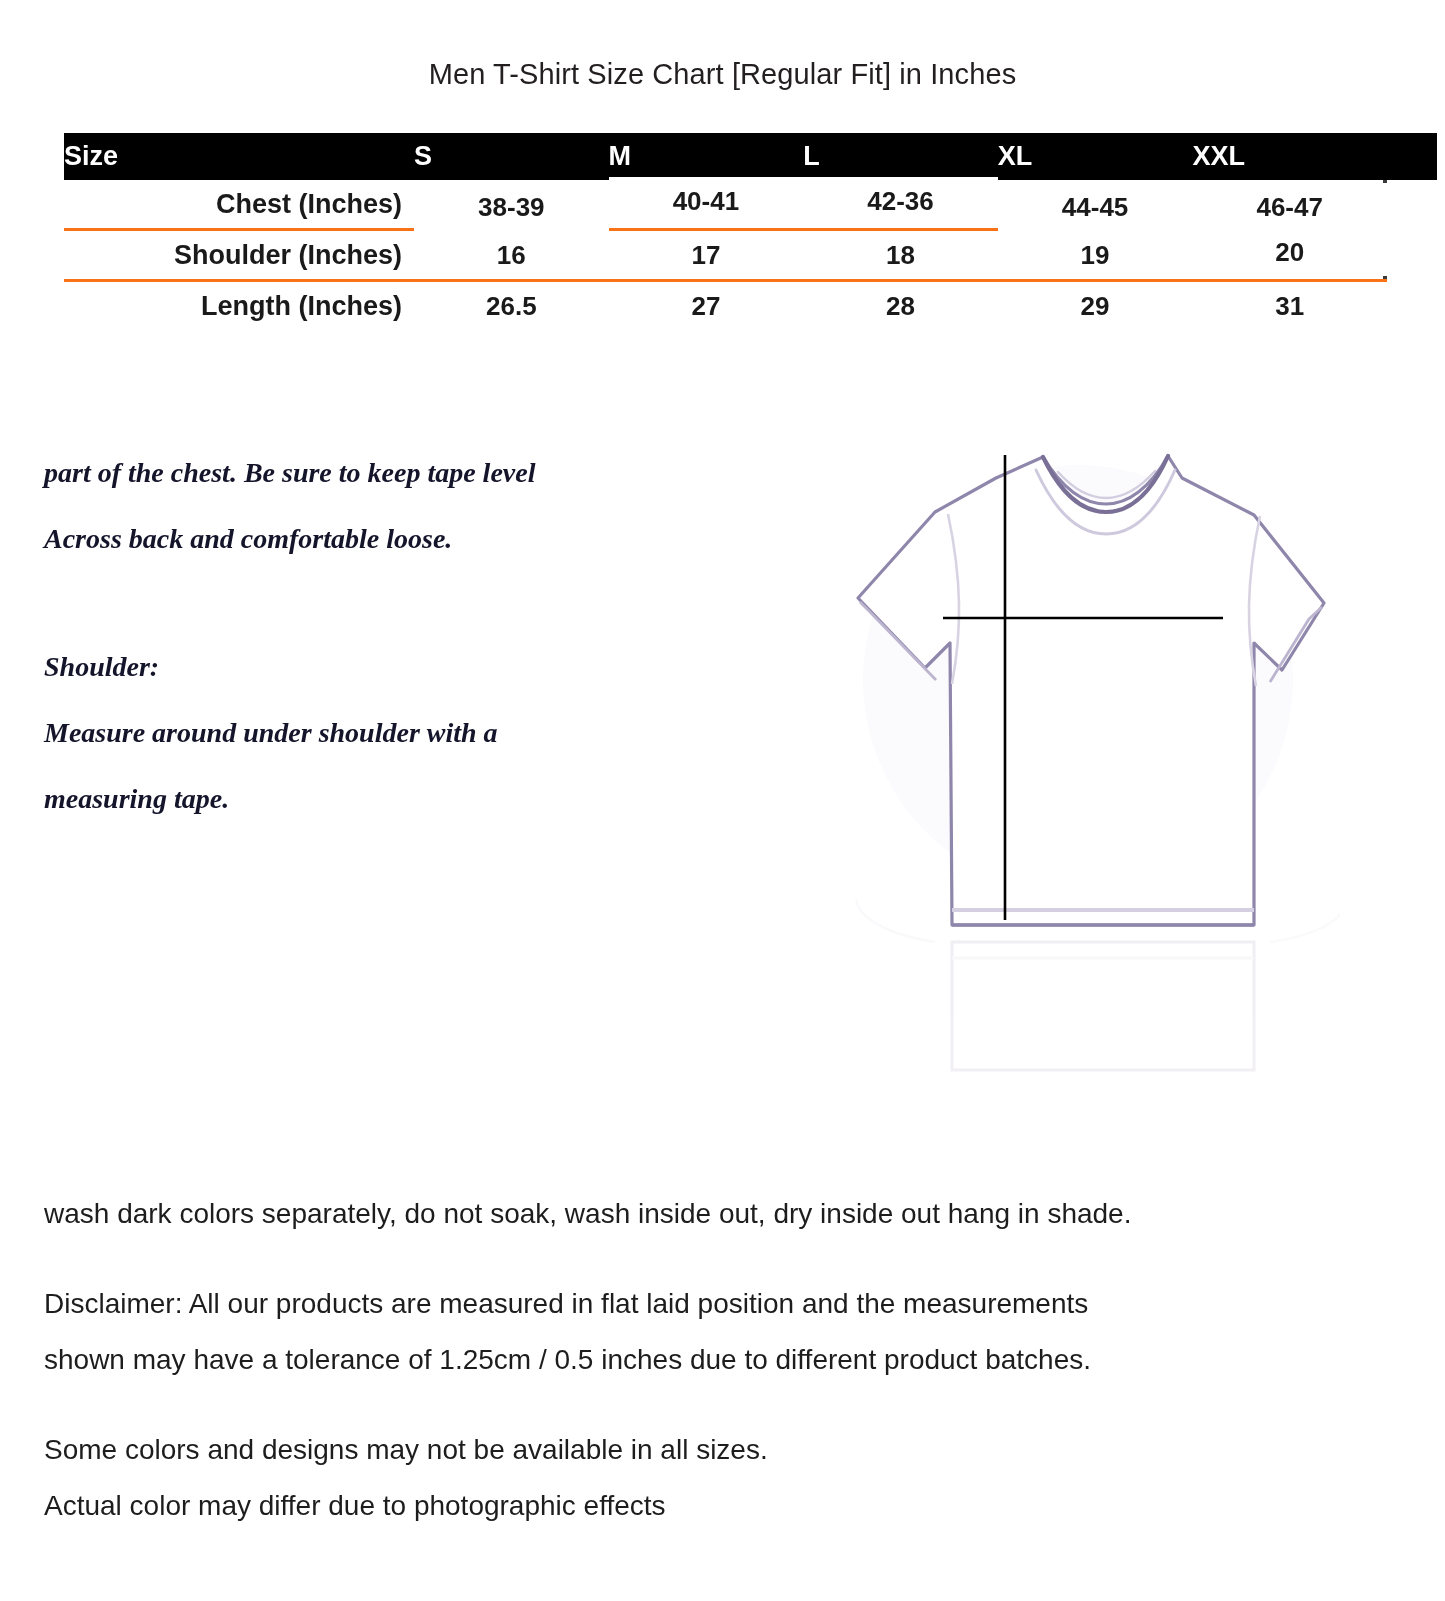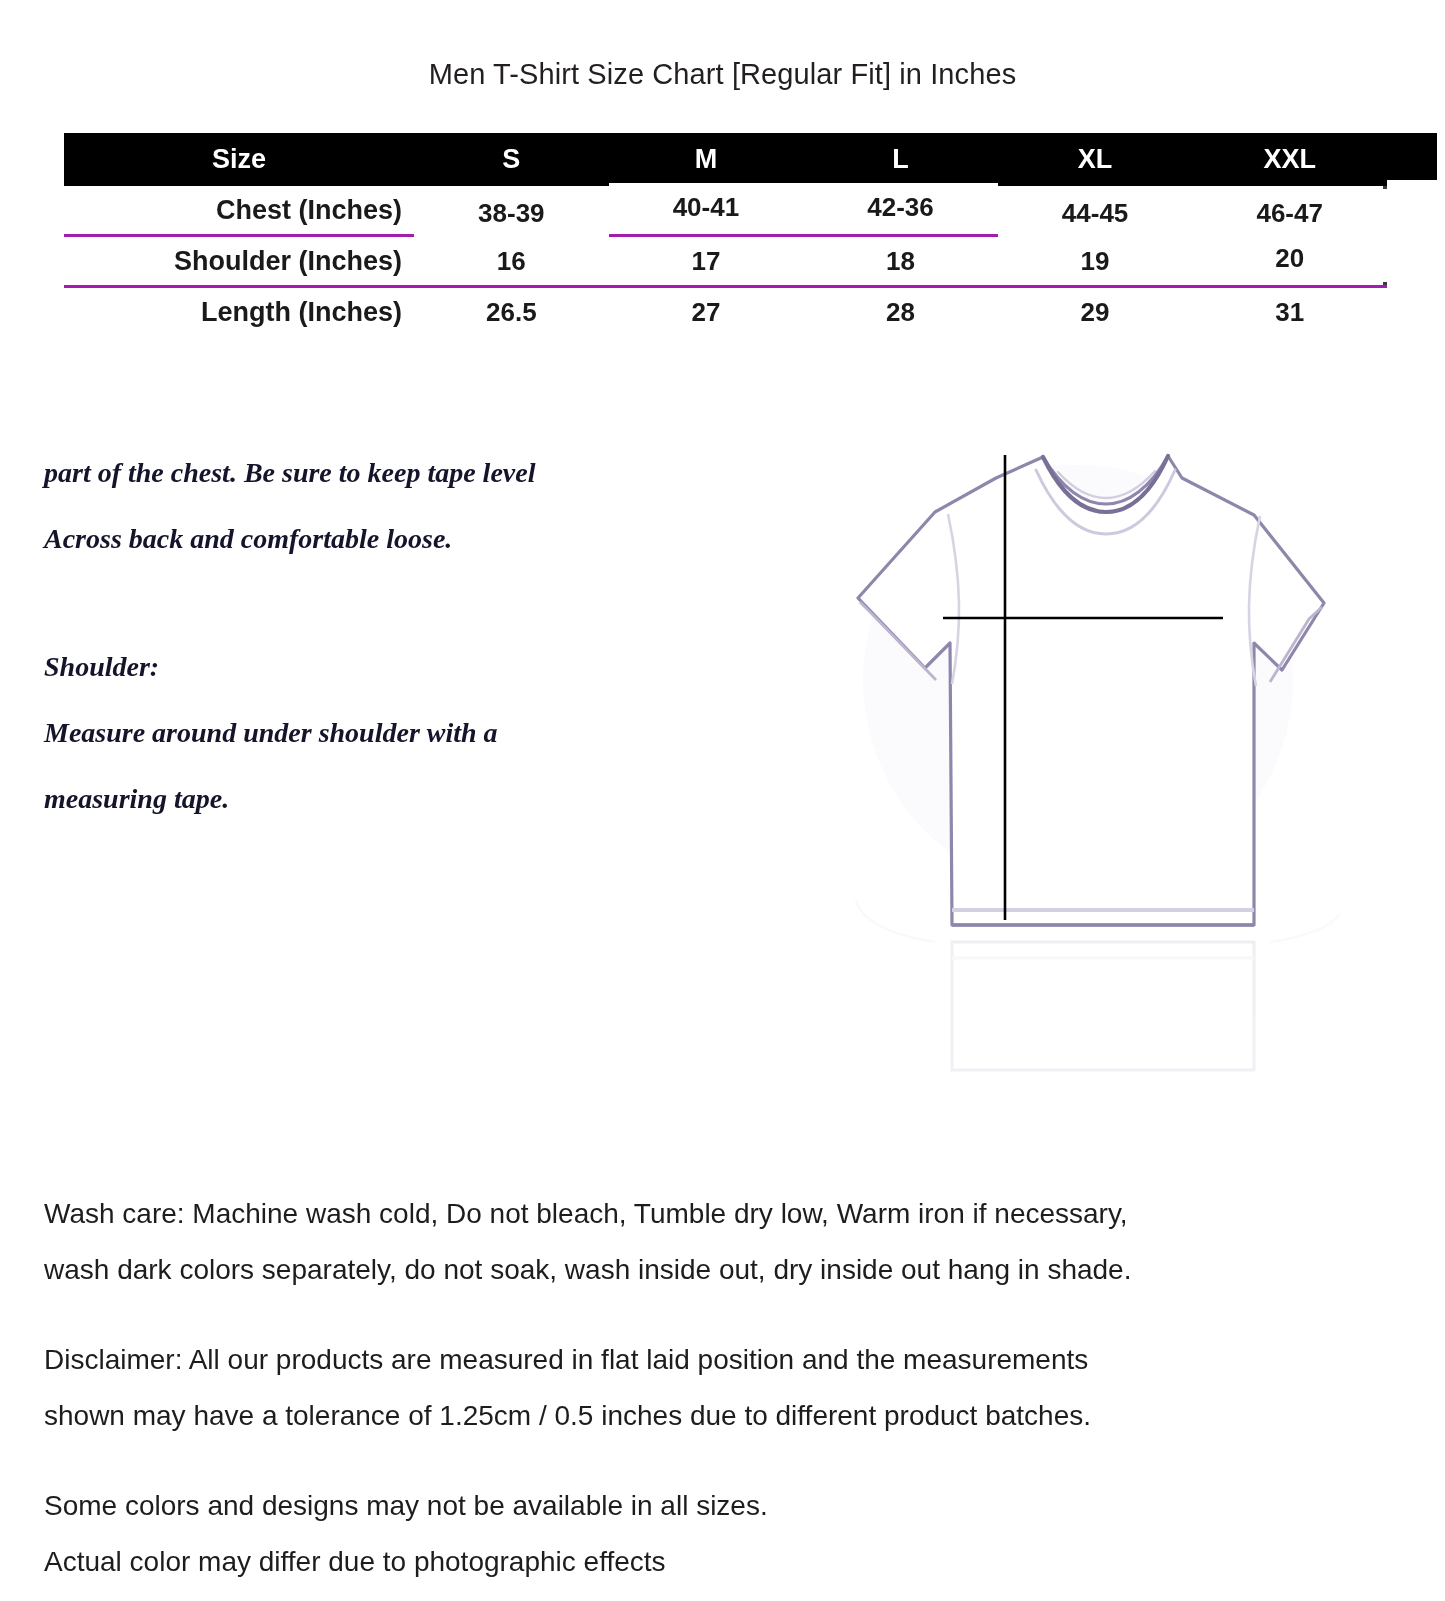--- a/index.html
+++ b/index.html
@@ -42,43 +42,43 @@
     table-layout: fixed;
   }
   table.size-table col.c-label { width: 350px; }
   table.size-table col.c-val   { width: 194.6px; }
 
   table.size-table thead th {
     background: #000000;
     color: #ffffff;
     font-size: 27px;
     font-weight: bold;
-    height: 53px;
+    height: 47px;
     padding: 0;
-    text-align: center;
+    text-align: left;
     vertical-align: middle;
     border: none;
   }
   
   #header-overhang {
     position: absolute;
     left: 1387px;
     top: 133px;
     width: 50px;
     height: 47px;
     background: #000000;
   }
 
   table.size-table tbody td {
     height: 48px;
     padding: 0;
     font-size: 26px;
     text-align: center;
     vertical-align: middle;
-    border-top: 3px solid #a21caf;
+    border-top: 3px solid #f97316;
     border-bottom: 0;
     background: #ffffff;
   }
   table.size-table tbody tr:first-child td { border-top: 0; }
   table.size-table tbody td.row-label {
     font-weight: bold;
     text-align: right;
     padding-right: 12px;
     font-size: 27px;
   }
@@ -260,19 +260,18 @@
       <path d="M 440 512 C 486 505 512 492 516 472" fill="none" stroke="#d8d3e2" stroke-width="2.4"></path>
     </g>
 
     <line x1="113" y1="188" x2="393" y2="188" stroke="#000000" stroke-width="2.6"></line>
     <line x1="175" y1="25" x2="175" y2="490" stroke="#000000" stroke-width="2.6"></line>
   </svg>
 
 </div>
 
 <div id="bottom-text">
-  <p class="tight">Wash care: Machine wash cold, Do not bleach, Tumble dry low, Warm iron if necessary,</p>
   <p>wash dark colors separately, do not soak, wash inside out, dry inside out hang in shade.</p>
   <p class="tight">Disclaimer: All our products are measured in flat laid position and the measurements</p>
   <p>shown may have a tolerance of 1.25cm / 0.5 inches due to different product batches.</p>
   <p class="tight">Some colors and designs may not be available in all sizes.</p>
   <p class="last">Actual color may differ due to photographic effects</p>
 </div>
 
 </body></html>

